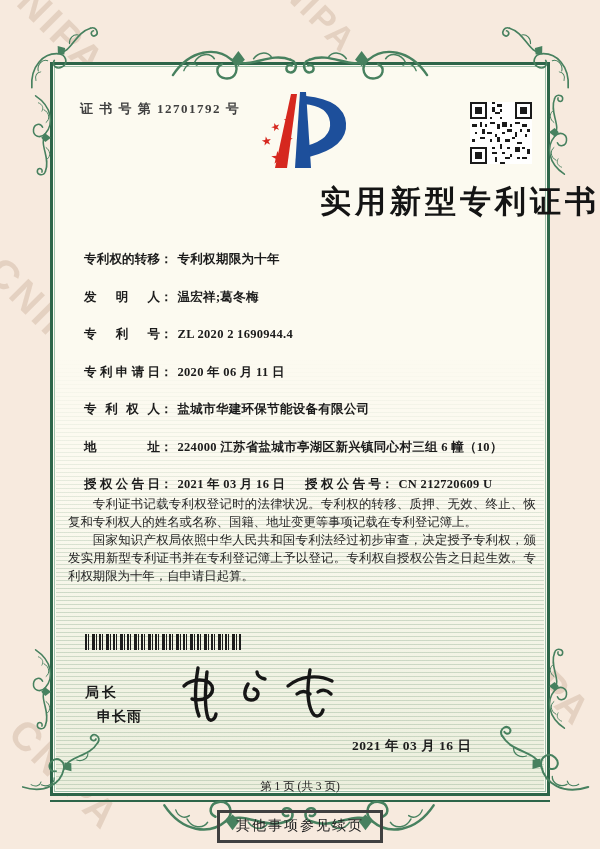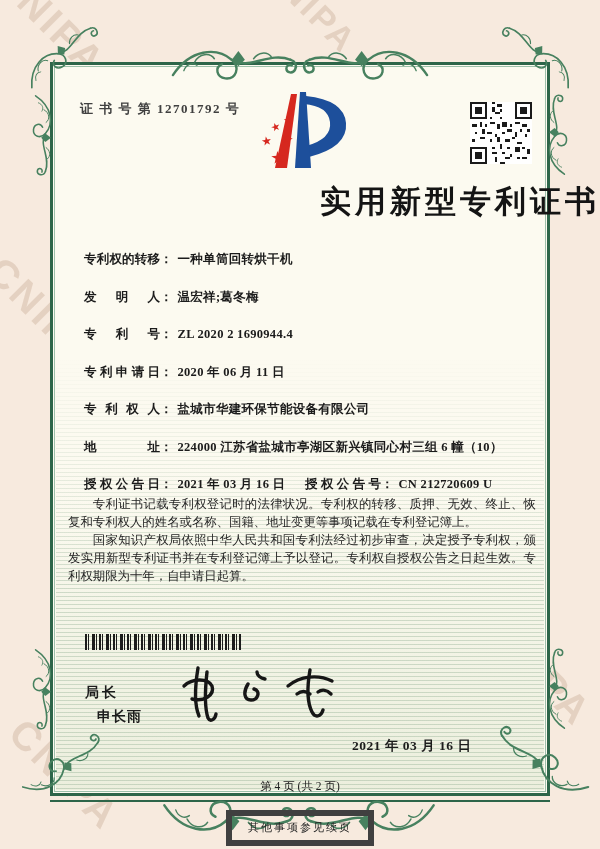--- a/index.html
+++ b/index.html
@@ -64,22 +64,22 @@
       #1c1c1c 7px 10px, rgba(0,0,0,0) 10px 11px,
       #1c1c1c 11px 12px, rgba(0,0,0,0) 12px 14px);
   }
   .signer-title{position:absolute;left:85px;top:684px;font-size:14px;letter-spacing:3px;color:#1c1c1c;font-weight:600;}
   .signer-name{position:absolute;left:85px;top:708px;font-size:14px;letter-spacing:1px;color:#1c1c1c;font-weight:600;margin-left:12px;}
   .signature{position:absolute;left:160px;top:658px;width:195px;height:72px;}
   .issue-date{position:absolute;left:352px;top:737px;font-size:13.5px;letter-spacing:0.5px;color:#1c1c1c;font-weight:600;}
   .page-info{position:absolute;left:0;right:0;top:779px;text-align:center;font-size:11.5px;color:#222;}
   .footer-note-wrap{position:absolute;left:0;right:0;top:810px;text-align:center;}
   .footer-note{
-    display:inline-block;border:6px solid #404040;padding:4px 16px 5px;
-    font-size:11px;color:#232323;letter-spacing:2px;
+    display:inline-block;border:3px solid #404040;padding:4px 16px 5px;
+    font-size:14px;color:#232323;letter-spacing:2px;
   }
 </style>
 </head>
 <body>
 
 <svg width="0" height="0" style="position:absolute">
   <defs>
     <symbol id="flo" viewBox="0 0 120 44">
       <g fill="none" stroke="#47815f" stroke-width="2.2" stroke-linecap="round">
         <path d="M4,34 C20,10 44,8 58,20 C66,27 62,38 52,37 C44,36 42,27 49,24"></path>
@@ -163,21 +163,21 @@
   <path fill="#1a1a1a" d="M0,0h7v7h-7z M18,0h7v7h-7z M0,18h7v7h-7z"></path>
   <path fill="#ffffff" d="M1,1h5v5h-5z M19,1h5v5h-5z M1,19h5v5h-5z"></path>
   <path fill="#1a1a1a" d="M2,2h3v3h-3z M20,2h3v3h-3z M2,20h3v3h-3z"></path>
   <path fill="#1a1a1a" d="M9,0h1v1h-1z M11,1h2v1h-2z M9,2h1v2h-1z M12,3h1v1h-1z M10,4h2v1h-2z M8,6h1v1h-1z M12,6h1v1h-1z M1,9h2v1h-2z M4,8h1v2h-1z M6,9h1v1h-1z M8,8h2v1h-2z M11,9h1v2h-1z M13,8h2v2h-2z M16,9h1v1h-1z M18,8h2v1h-2z M21,9h2v1h-2z M23,11h1v1h-1z M2,12h1v1h-1z M5,11h1v2h-1z M7,12h2v1h-2z M10,13h1v1h-1z M13,12h1v1h-1z M15,11h2v1h-2z M18,12h1v2h-1z M20,11h1v1h-1z M22,13h1v1h-1z M1,15h1v1h-1z M4,14h2v1h-2z M8,15h1v1h-1z M11,14h1v2h-1z M14,15h2v1h-2z M17,14h1v1h-1z M19,16h2v1h-2z M9,18h1v1h-1z M12,17h1v2h-1z M15,18h1v1h-1z M18,18h2v2h-2z M21,18h1v1h-1z M23,19h1v2h-1z M9,20h2v1h-2z M13,20h1v1h-1z M16,21h1v1h-1z M10,22h1v2h-1z M14,22h2v1h-2z M19,22h1v1h-1z M21,22h2v1h-2z M12,24h2v1h-2z"></path>
 </svg>
 
 <div class="title">实用新型专利证书</div>
 
 <div class="fields">
   <div class="row">
-    <span class="lbl">专利权的转移</span><span class="colon">：</span><span class="val">一种单筒回转烘干机</span>
+    <span class="lbl">专利权的转移</span><span class="colon">：</span><span class="val">专利权期限为十年</span>
   </div>
   <div class="row">
     <span class="lbl">发明人</span><span class="colon">：</span><span class="val">温宏祥;葛冬梅</span>
   </div>
   <div class="row">
     <span class="lbl">专利号</span><span class="colon">：</span><span class="val">ZL 2020 2 1690944.4</span>
   </div>
   <div class="row">
     <span class="lbl">专利申请日</span><span class="colon">：</span><span class="val">2020 年 06 月 11 日</span>
   </div>
@@ -213,17 +213,17 @@
     <path d="M88,26 c-5,8 -4,16 3,16 c7,0 10,-9 3,-11"></path>
     <path d="M97,14 c0,3 3,6 8,7"></path>
     <path d="M128,28 c12,-10 30,-12 44,-5"></path>
     <path d="M150,12 c-3,17 -3,32 2,42 c3,6 9,5 11,-2"></path>
     <path d="M137,36 c4,-3 9,-3 13,0"></path>
     <path d="M158,34 c4,-3 9,-2 13,2"></path>
   </g>
 </svg>
 
 <div class="issue-date">2021 年 03 月 16 日</div>
-<div class="page-info">第 4 页 (共 2 页)</div>
+<div class="page-info">第 1 页 (共 3 页)</div>
 
 <div class="footer-note-wrap">
   <span class="footer-note">其他事项参见续页</span>
 </div>
 
 </body></html>

